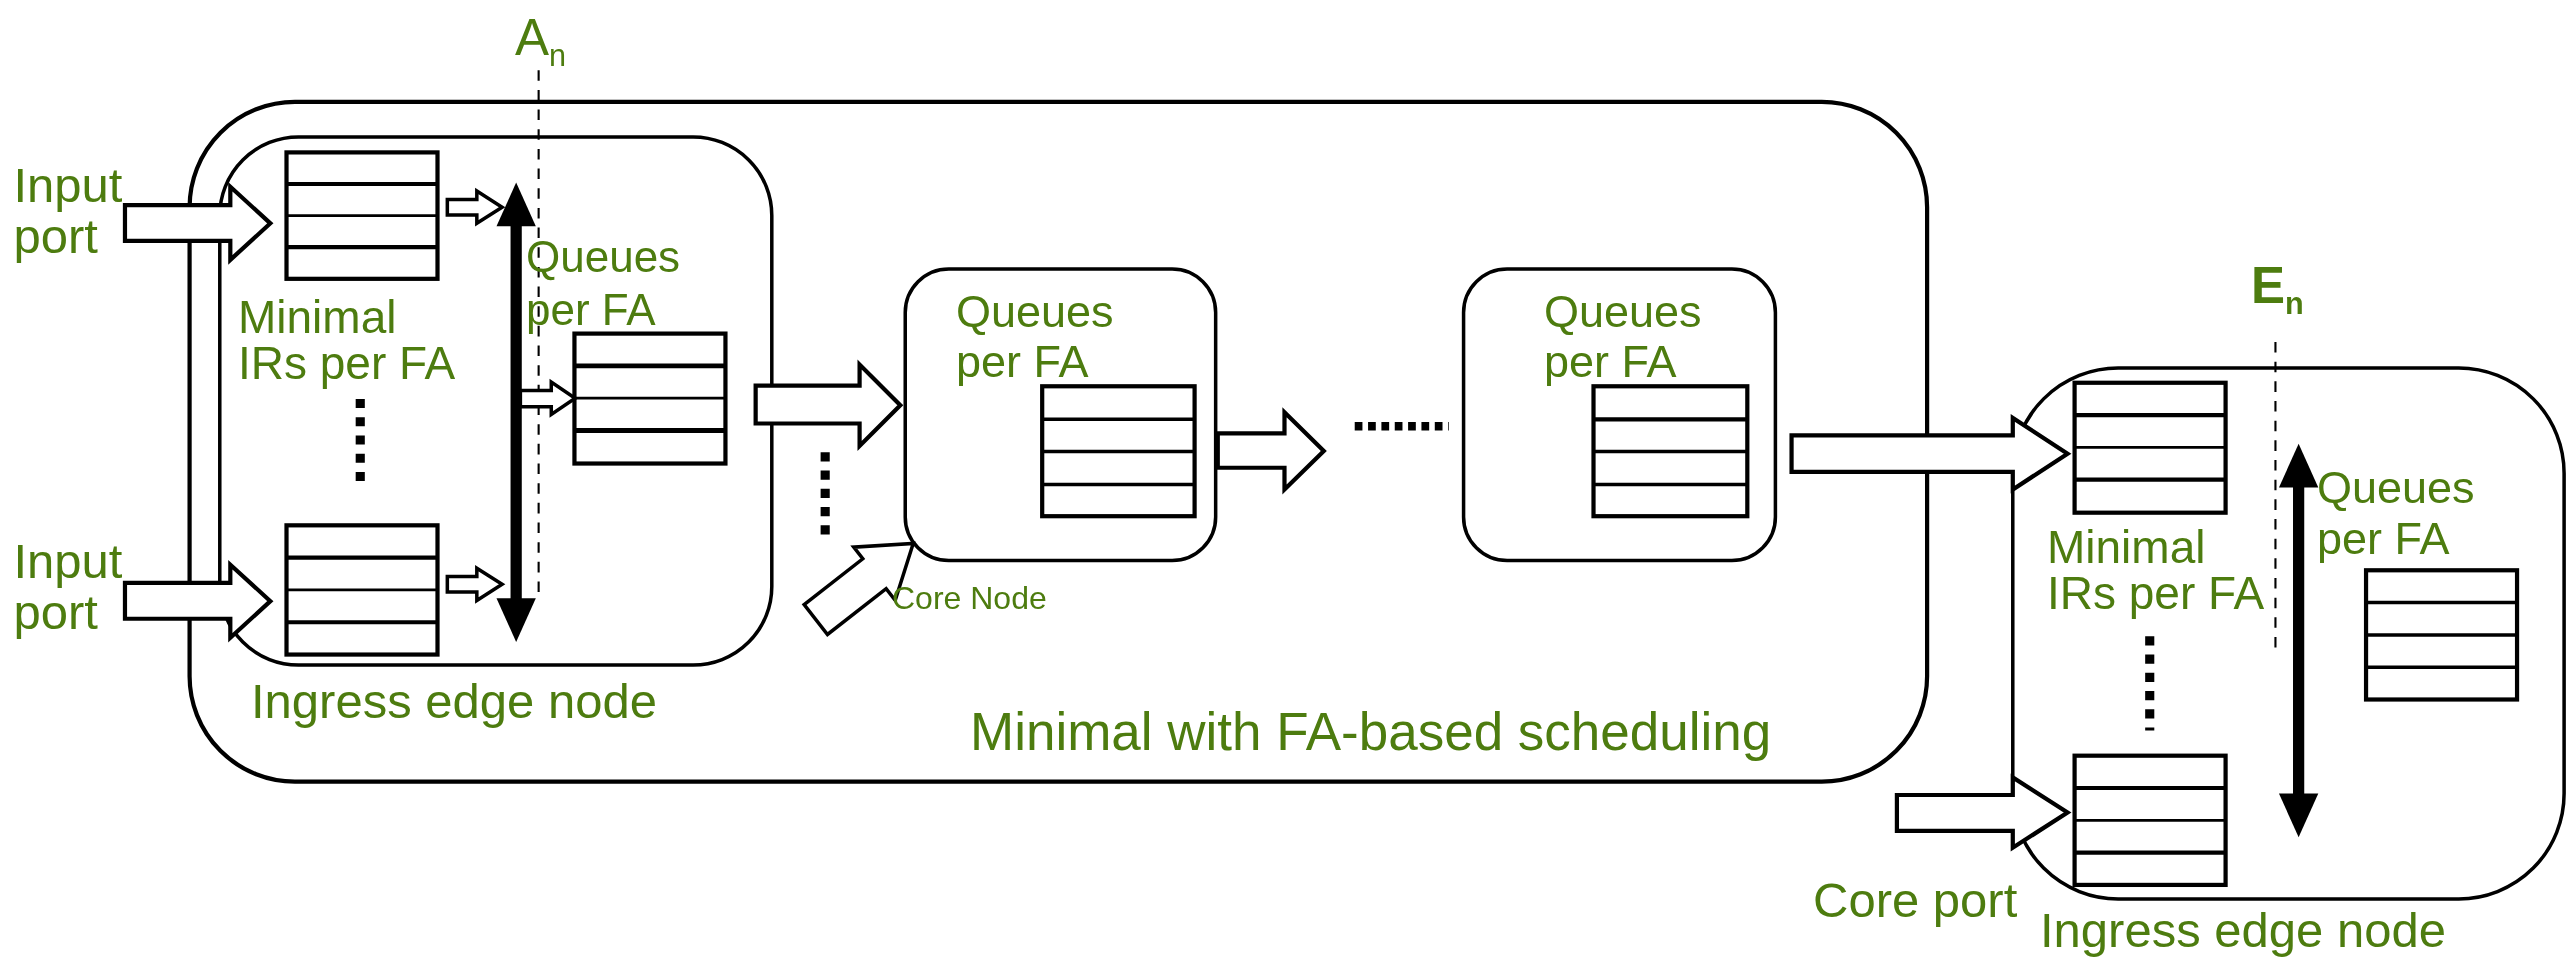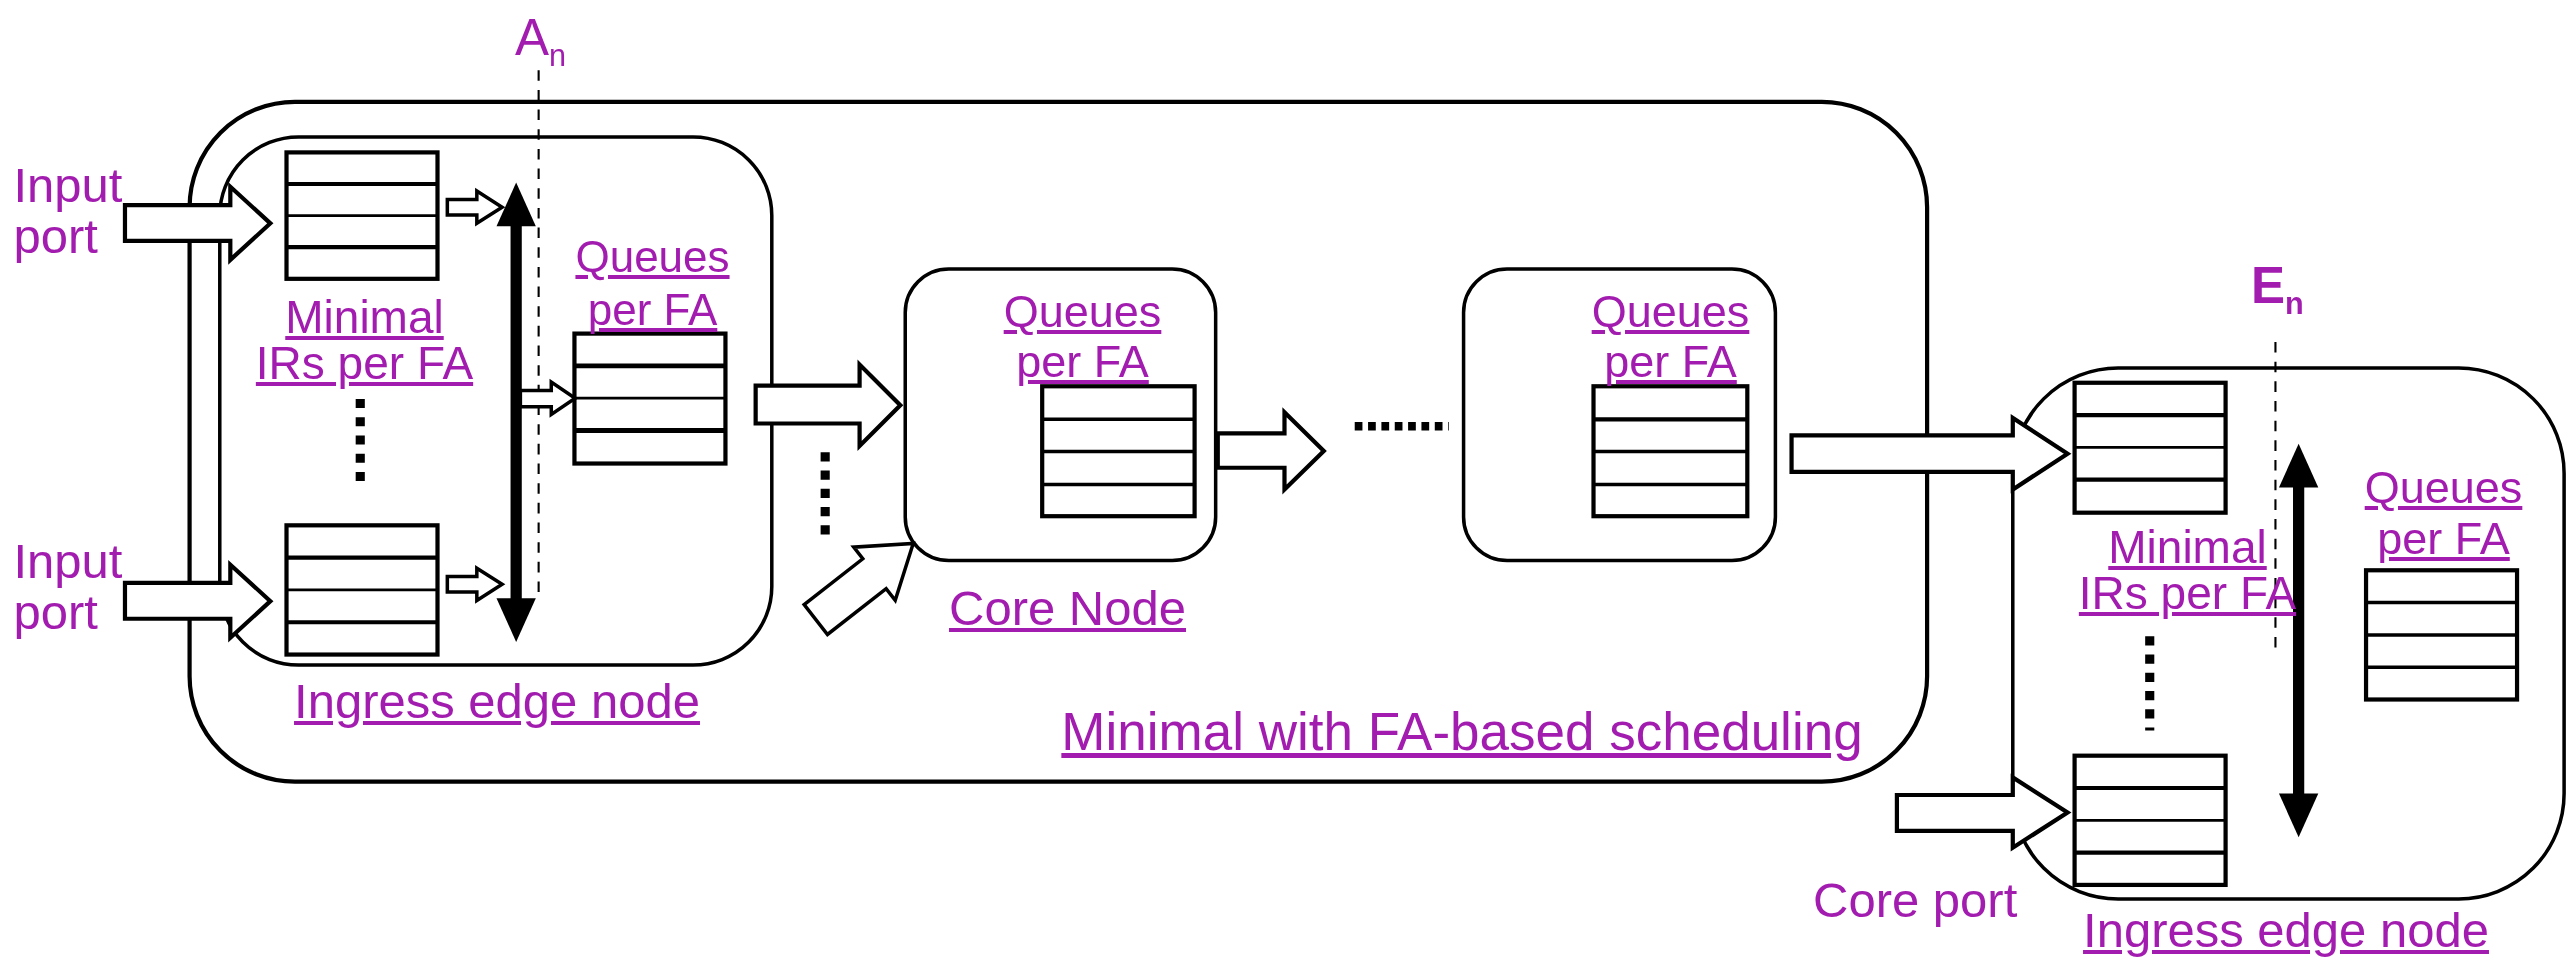--- a/index.html
+++ b/index.html
@@ -1,20 +1,20 @@
 <!DOCTYPE html>
 <html style="font-size:11.2px"><head>
 <meta charset="utf-8">
 <style>
   html,body{margin:0;padding:0;background:#ffffff;}
   .canvas{position:relative;width:2576px;height:972px;background:#ffffff;overflow:hidden;
           font-family:"Liberation Sans", sans-serif;color:#0a0a0a;}
   svg{position:absolute;left:0;top:0;}
-  .lbl{position:absolute;color:#a21caf;white-space:pre;}
-  .c{text-align:center;text-decoration:underline;}
+  .lbl{position:absolute;color:#4d7c0f;white-space:pre;}
+  .c{}
   .shape{fill:#ffffff;stroke:#000000;}
   .blk{fill:#000000;stroke:none;}
   .ln{stroke:#000000;fill:none;}
   sub{font-size:0.60em;}
 </style>
 </head>
 <body>
 
 <div class="canvas">
 
@@ -127,21 +127,21 @@
 
   <div class="lbl c" style="left:238px;top:294px;width:253px;font-size:46px;line-height:46px;"><div>Minimal</div><div>IRs per FA</div></div>
 
   <div class="lbl c" style="left:526px;top:230px;width:253px;font-size:44px;line-height:53px;"><div>Queues</div><div>per FA</div></div>
 
 
   <div class="lbl c" style="left:251px;top:673px;width:492px;font-size:49px;"><span>Ingress edge node</span></div>
 
   <div class="lbl c" style="left:956px;top:287px;width:253px;font-size:45px;line-height:50px;"><div>Queues</div><div>per FA</div></div>
 
-  <div class="lbl c" style="left:892px;top:580px;width:351px;font-size:49px;"><span>Core Node</span></div>
+  <div class="lbl c" style="left:892px;top:580px;width:351px;font-size:32px;"><span>Core Node</span></div>
 
   <div class="lbl c" style="left:1544px;top:287px;width:253px;font-size:45px;line-height:50px;"><div>Queues</div><div>per FA</div></div>
 
 
   <div class="lbl c" style="left:970px;top:701px;width:984px;font-size:53px;"><span>Minimal with FA-based scheduling</span></div>
 
   <div class="lbl c" style="left:2047px;top:524px;width:281px;font-size:46px;line-height:46px;"><div>Minimal</div><div>IRs per FA</div></div>
 
   <div class="lbl c" style="left:2317px;top:462px;width:253px;font-size:45px;line-height:51px;"><div>Queues</div><div>per FA</div></div>
 

